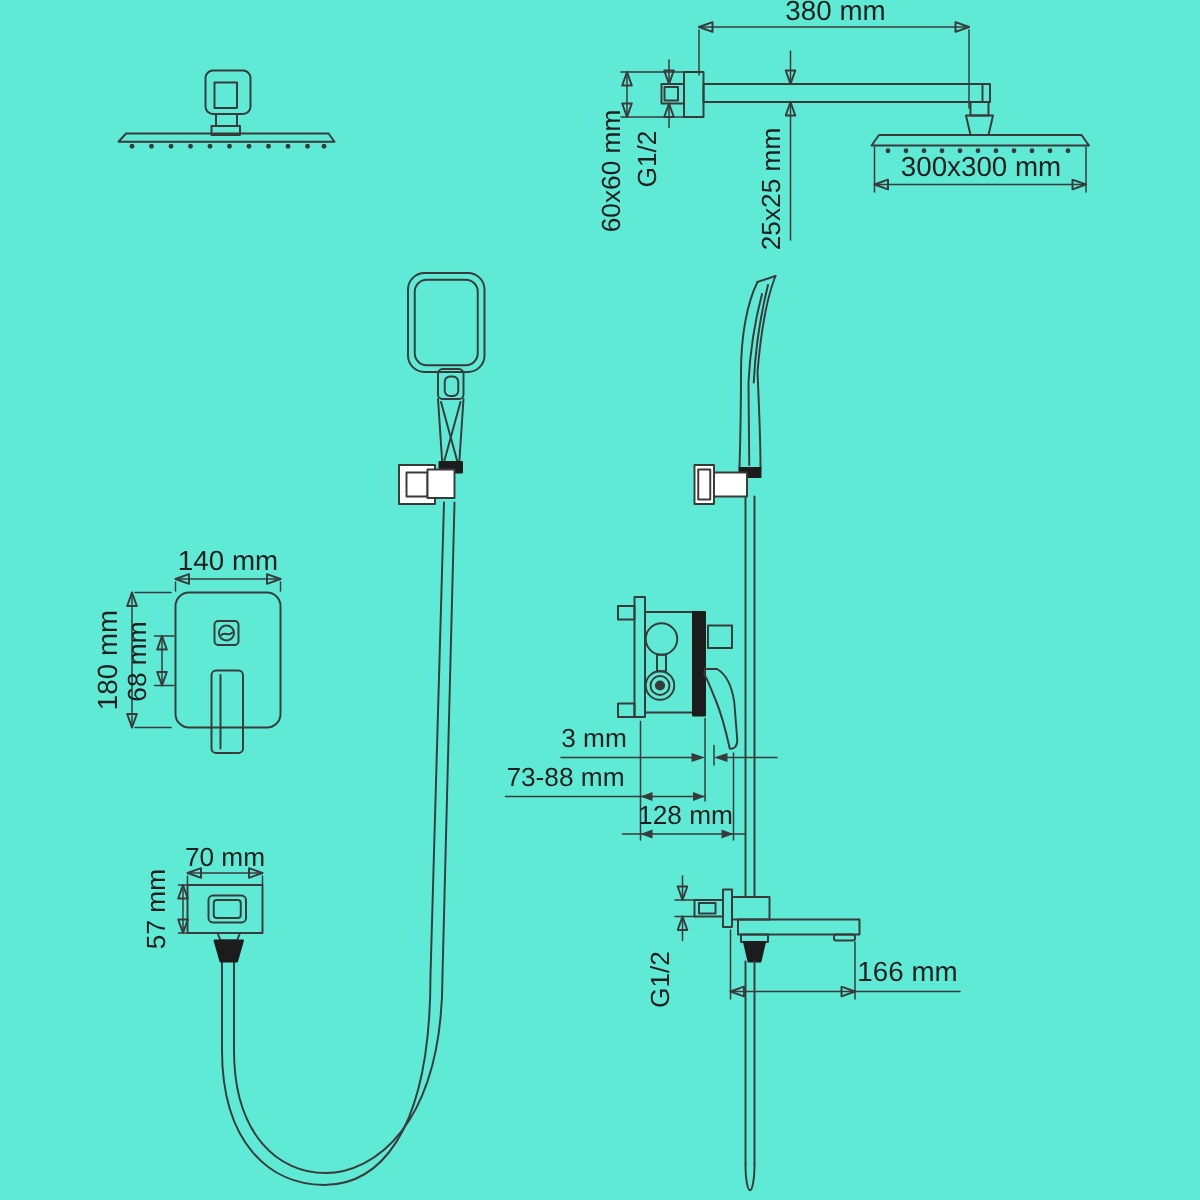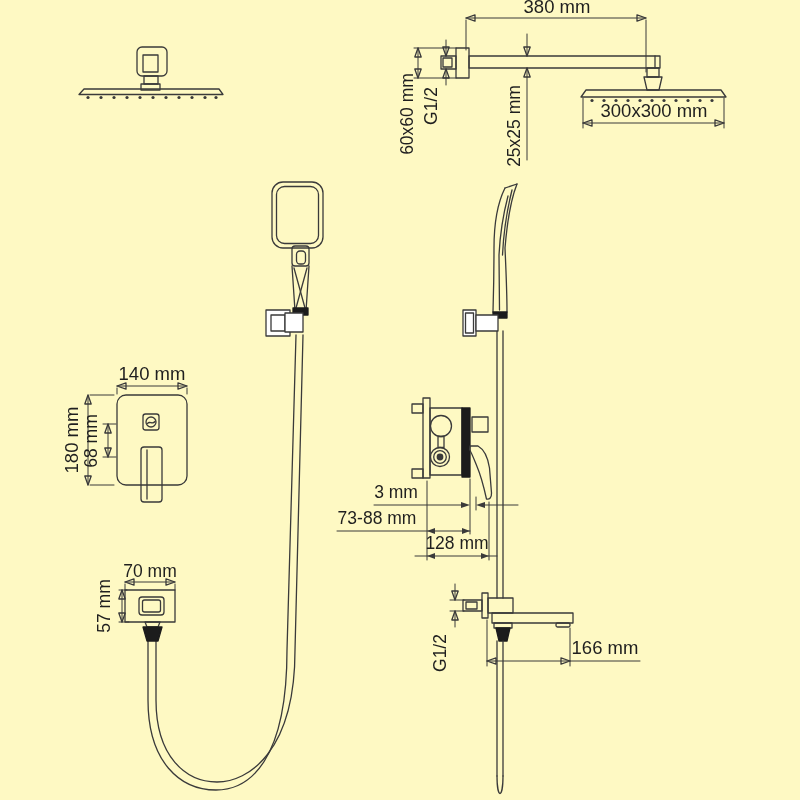--- a/index.html
+++ b/index.html
@@ -1,16 +1,16 @@
 <!DOCTYPE html>
 <html><head>
 <meta charset="utf-8">
 <style>
   html,body{margin:0;padding:0;background:#ffffff;}
-  .canvas{position:relative;width:800px;height:800px;background:#fef9c3;overflow:hidden;}
+  .canvas{position:relative;width:800px;height:800px;background:#5eead4;overflow:hidden;}
   svg{display:block;}
   svg .ln, svg line, svg path, svg rect, svg circle, svg polygon, svg polyline{
     fill:none;stroke:#3a3a3a;stroke-width:1.3;stroke-linecap:round;stroke-linejoin:round;}
   svg .dim{stroke-width:1;}
   svg .dark{fill:#1c1c1c;stroke:#1c1c1c;}
   svg .wh{fill:#ffffff;}
   svg .dot{fill:#3a3a3a;stroke:none;}
   svg .arr{fill:#3a3a3a;stroke:none;}
   svg text{stroke:none;fill:#1f1f1f;font-family:"Liberation Sans",sans-serif;font-size:17.5px;}
   svg text.big{font-size:18.5px;}

